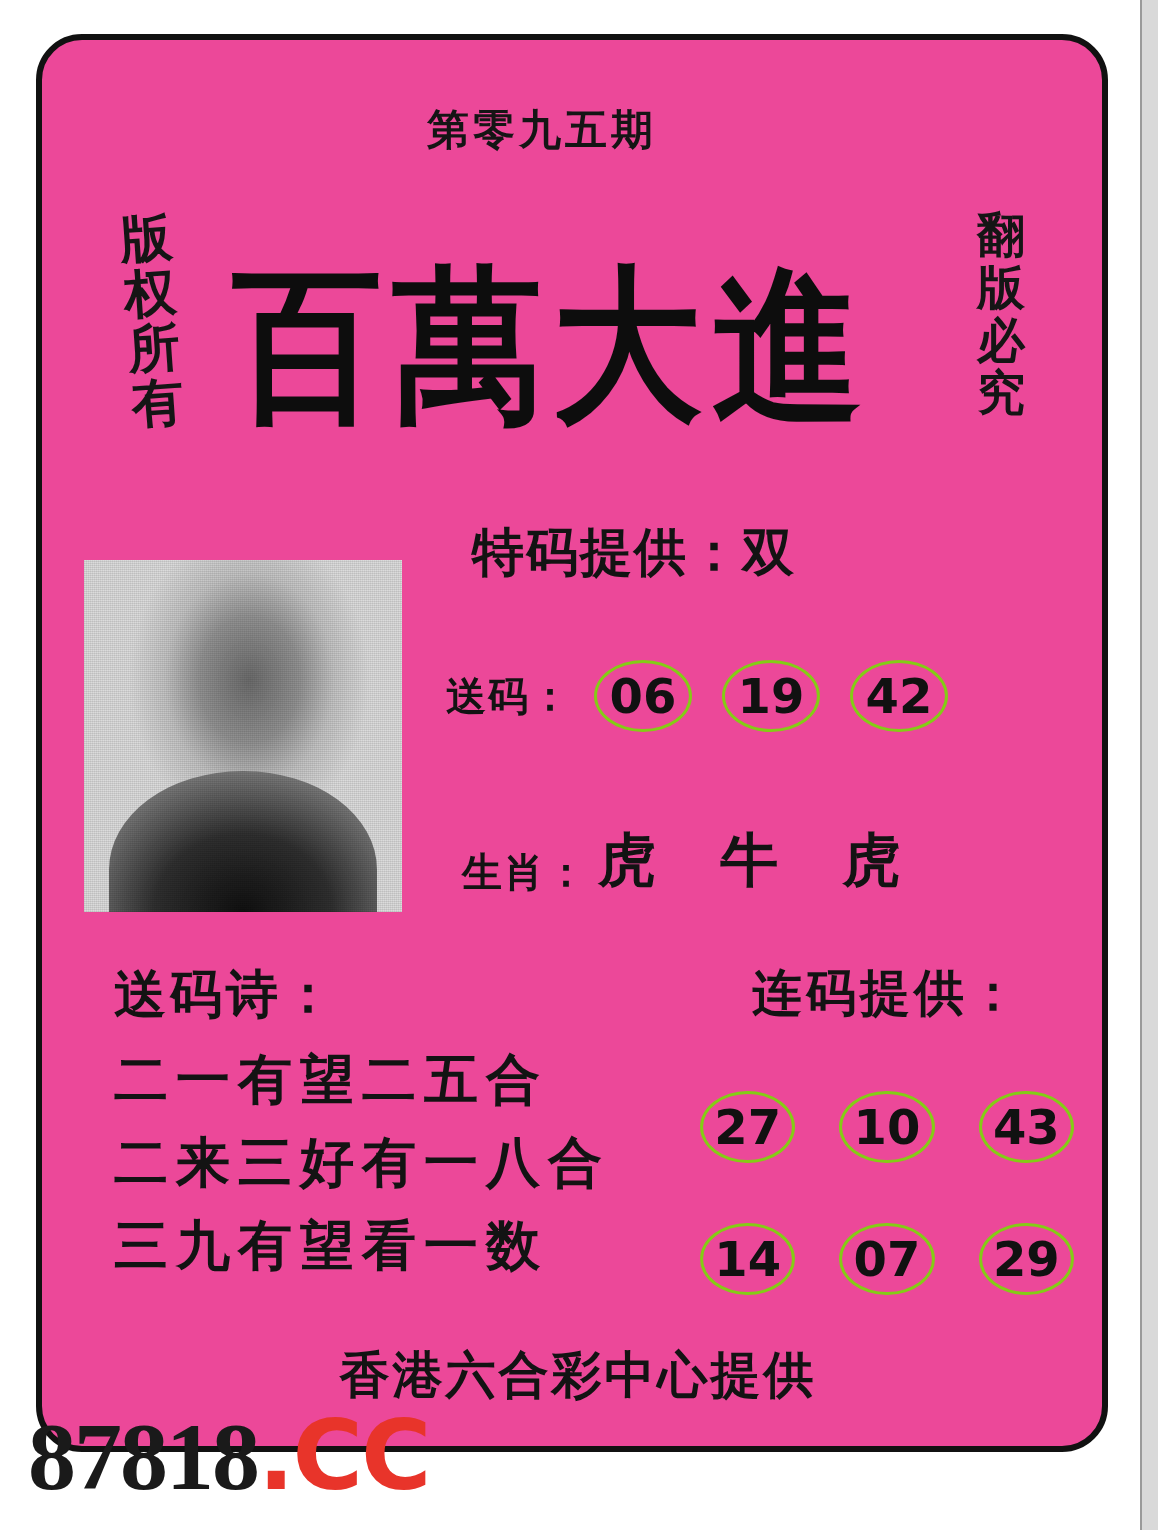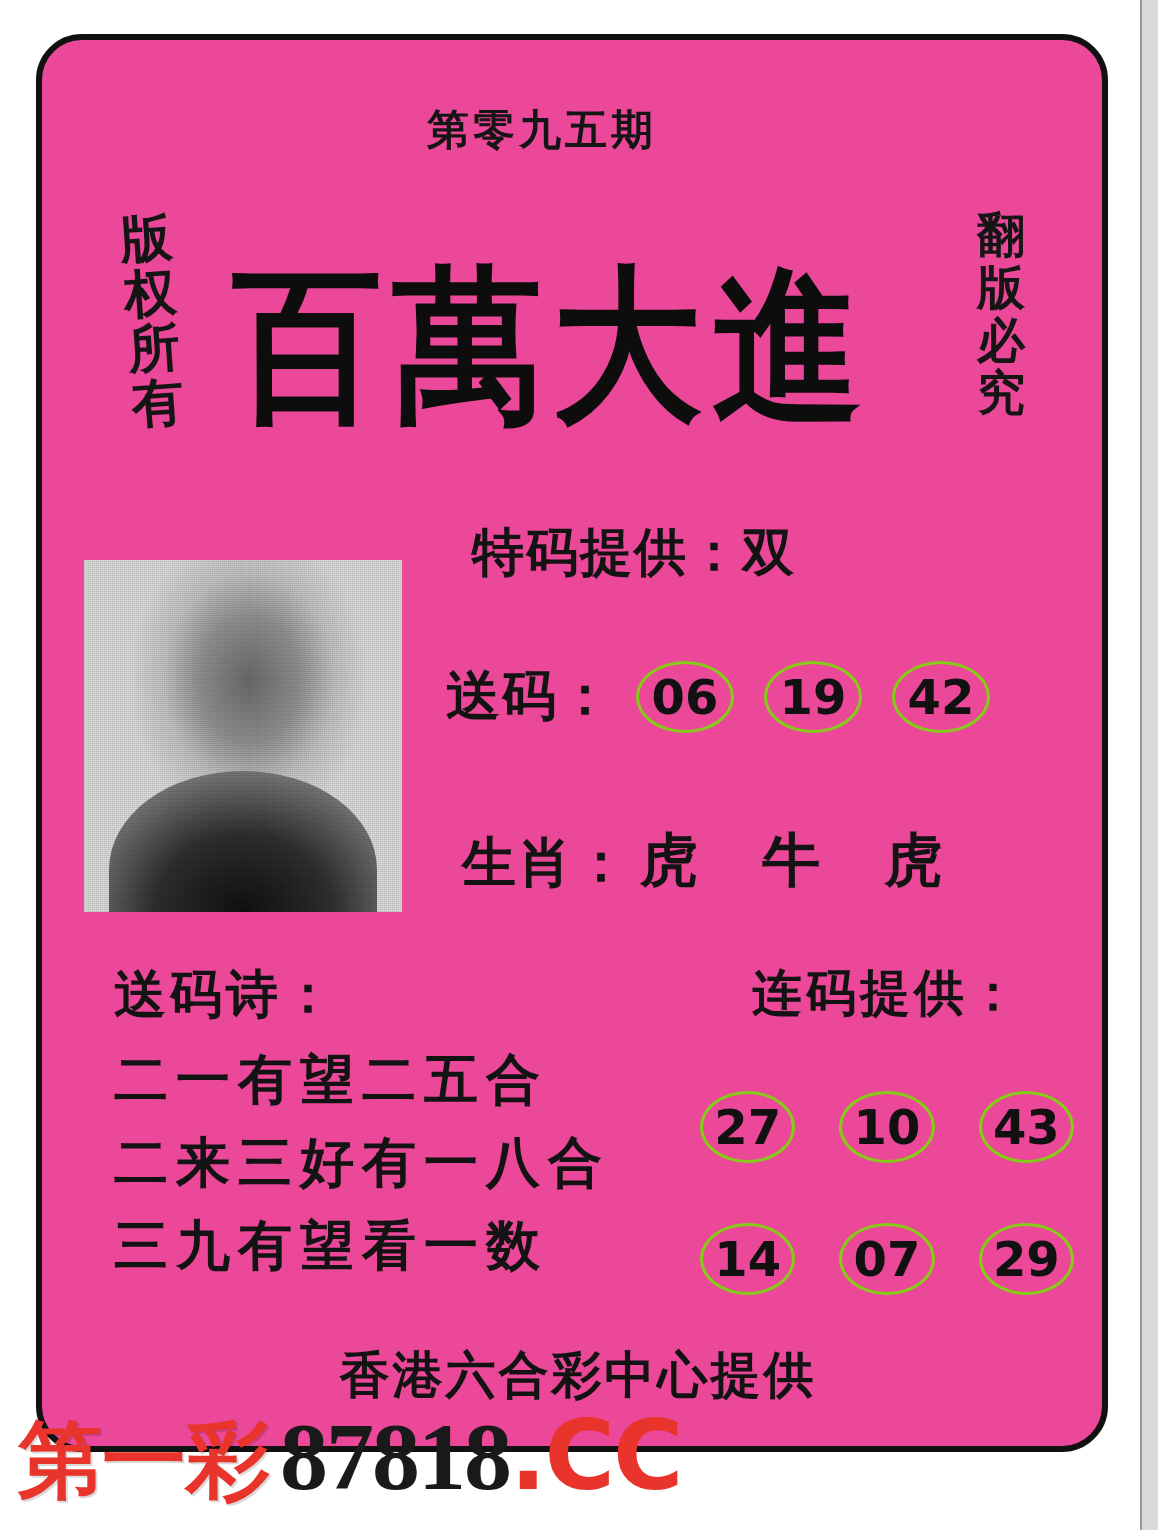--- a/index.html
+++ b/index.html
@@ -140,21 +140,21 @@
   .send-row {
     position: absolute;
     left: 404px;
     top: 620px;
     display: flex;
     align-items: center;
     gap: 14px;
   }
   .send-label, .zodiac-label {
     font-family: "DejaVu Serif", serif;
-    font-size: 54px;
+    font-size: 40px;
     font-weight: bold;
     color: #131313;
     letter-spacing: 2px;
   }
 
   .ball {
     width: 98px;
     height: 72px;
     border: 3px solid #84cc16;
     border-radius: 50%;
@@ -335,16 +335,15 @@
       <div class="ball">07</div>
       <div class="ball">29</div>
     </div>
   </div>
 
   <div class="footer-line">香港六合彩中心提供</div>
 
 </div>
 
 <div class="watermark">
-  <span class="wm-cn">第一彩</span>
   <span class="wm-num">87818</span>
   <span class="wm-dot">.CC</span>
 </div>
 
 </body></html>

